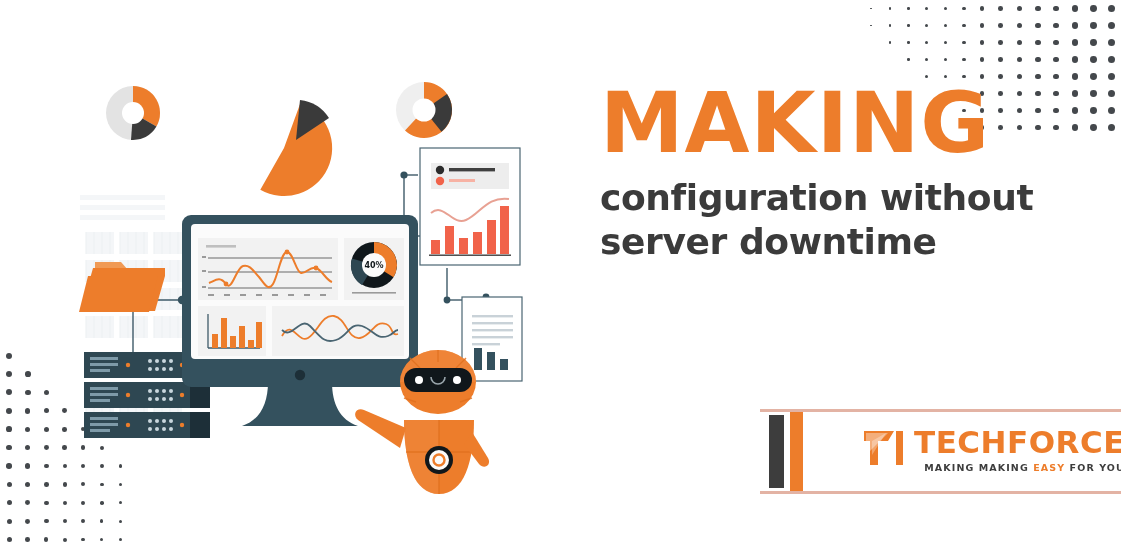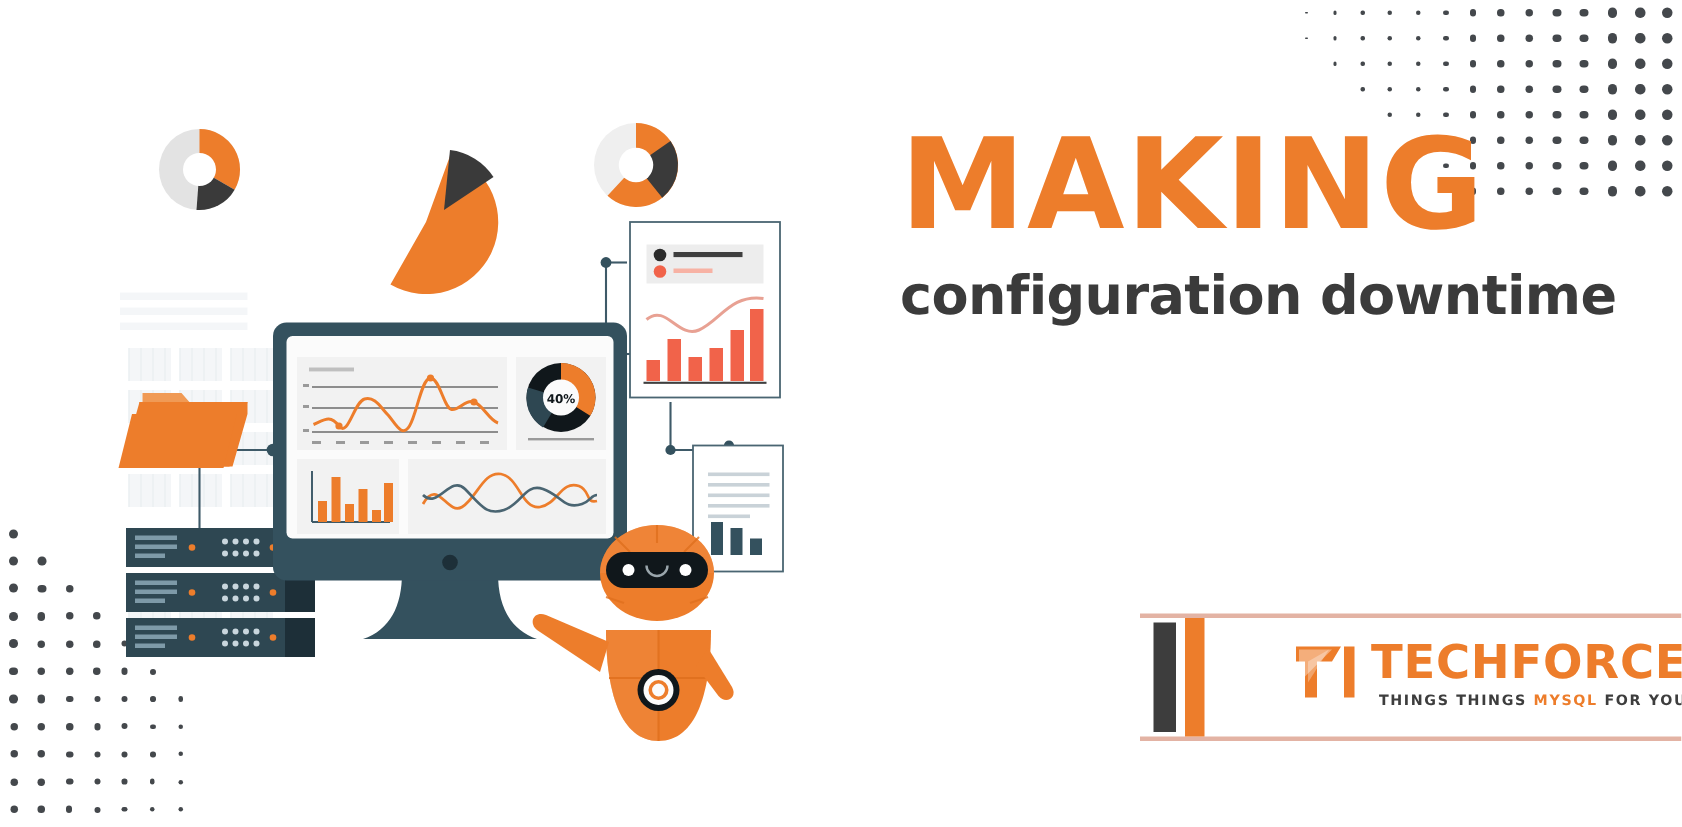--- a/index.html
+++ b/index.html
@@ -550,37 +550,38 @@
 
       <circle cx="439" cy="460" r="14" fill="#10171B"></circle>
       <circle cx="439" cy="460" r="10" fill="#FBFBFB"></circle>
       <circle cx="439" cy="460" r="5.5" fill="none" stroke="#ED7D2B" stroke-width="2.4"></circle>
     </g>
   </svg>
 
   <div id="text-block">
     <div id="headline">MAKING</div>
     <div id="subheadline">
-      <div>configuration downtime</div>
+      <div>configuration without</div>
+      <div>server downtime</div>
     </div>
   </div>
 
   <div id="logo-box">
     <div id="logo-rule-top"></div>
     <div id="logo-rule-bottom"></div>
     <div id="logo-bar-dark"></div>
     <div id="logo-bar-orange"></div>
 
     <div id="logo-content">
       <svg id="logo-mark" viewBox="0 0 46 46">
         <path d="M4 6 h30 l-6 10 h-10 v24 h-8 v-24 h-6 z" fill="#ED7D2B"></path>
         <path d="M6 8 l22 0 l-22 22 z" fill="#ffffff" opacity="0.38"></path>
         <path d="M12 16 l14 -8 l-14 22 z" fill="#ffffff" opacity="0.3"></path>
         <rect x="36" y="6" width="7" height="34" fill="#ED7D2B"></rect>
       </svg>
       <div id="logo-words">
         <div id="logo-wordmark">TECHFORCE</div>
-        <div id="logo-tagline"><span>THINGS THINGS </span><span class="hl">MYSQL</span><span> FOR YOU</span></div>
+        <div id="logo-tagline"><span>MAKING MAKING </span><span class="hl">EASY</span><span> FOR YOU</span></div>
       </div>
     </div>
   </div>
 
 </div>
 
 </body></html>

